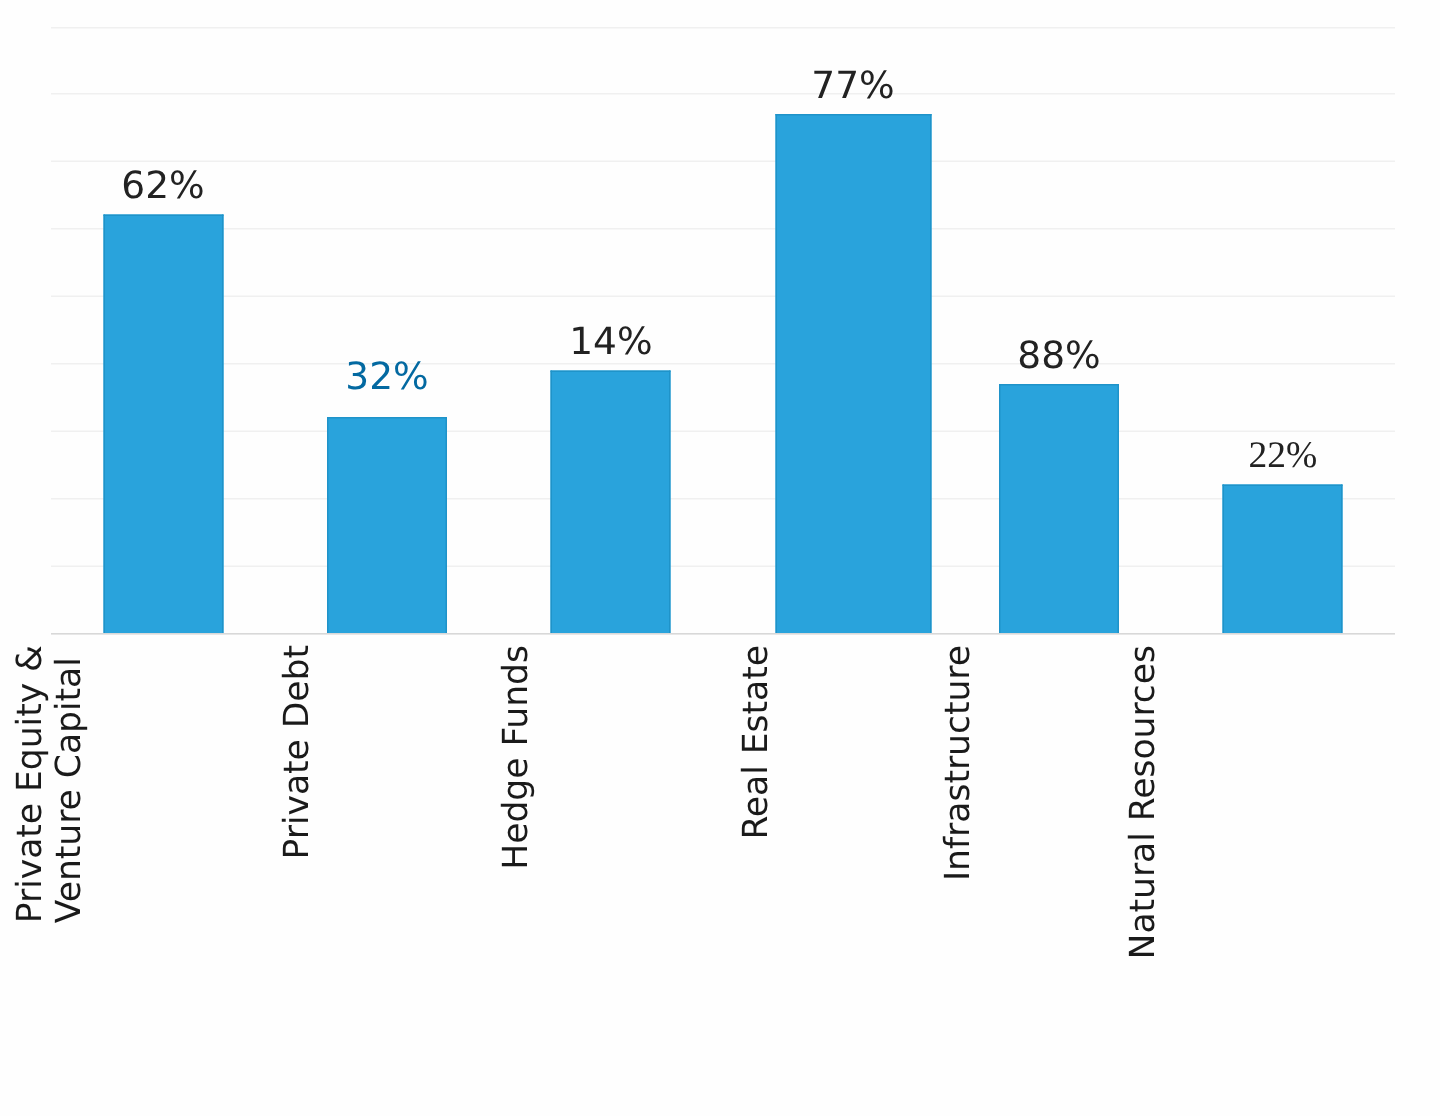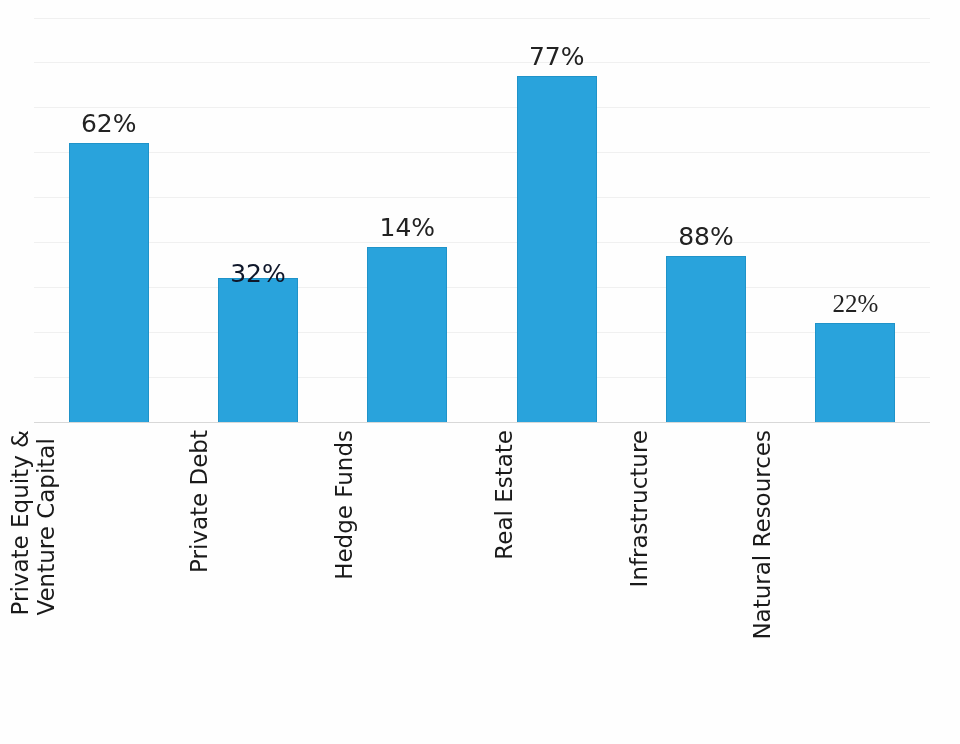--- a/index.html
+++ b/index.html
@@ -125,27 +125,27 @@
       <div class="gridline" style="top: 17.5px; background: rgb(240, 240, 240);"></div>
     </div>
 
   <div id="plot-area">
       <div class="bar-slot" style="left: 34.7px; width: 80px;">
         <div class="bar" title="Private Equity &amp; Venture Capital 62%" style="height: 278.7px; background: rgb(41, 163, 220); border-color: rgb(31, 147, 201);"></div>
         <div class="bar-value-label" style="color: rgb(34, 34, 34); bottom: 285.7px;">62%</div>
       </div>
       <div class="bar-slot" style="left: 184px; width: 80px;">
         <div class="bar" title="Private Debt 32%" style="height: 143.8px; background: rgb(41, 163, 220); border-color: rgb(31, 147, 201);"></div>
-        <div class="bar-value-label" style="color: #0f172a; bottom: 136px;">32%</div>
+        <div class="bar-value-label" style="color: #0369a1; bottom: 159px;">32%</div>
       </div>
       <div class="bar-slot" style="left: 333.3px; width: 80px;">
         <div class="bar" title="Hedge Funds 39%" style="height: 175.3px; background: rgb(41, 163, 220); border-color: rgb(31, 147, 201);"></div>
         <div class="bar-value-label" style="color: rgb(34, 34, 34); bottom: 182.3px;">14%</div>
       </div>
-      <div class="bar-slot" style="left: 482.7px; width: 80px;">
+      <div class="bar-slot" style="left: 482.7px; width: 104px;">
         <div class="bar" title="Real Estate 77%" style="height: 346.1px; background: rgb(41, 163, 220); border-color: rgb(31, 147, 201);"></div>
         <div class="bar-value-label" style="color: rgb(34, 34, 34); bottom: 353.1px;">77%</div>
       </div>
       <div class="bar-slot" style="left: 632px; width: 80px;">
         <div class="bar" title="Infrastructure 37%" style="height: 166.3px; background: rgb(41, 163, 220); border-color: rgb(31, 147, 201);"></div>
         <div class="bar-value-label" style="color: rgb(34, 34, 34); bottom: 173.3px;">88%</div>
       </div>
       <div class="bar-slot" style="left: 781.3px; width: 80px;">
         <div class="bar" title="Natural Resources 22%" style="height: 98.9px; background: rgb(41, 163, 220); border-color: rgb(31, 147, 201);"></div>
         <div class="bar-value-label" style="color: rgb(34, 34, 34); bottom: 105.9px; font-family: Liberation Serif, serif;">22%</div>

